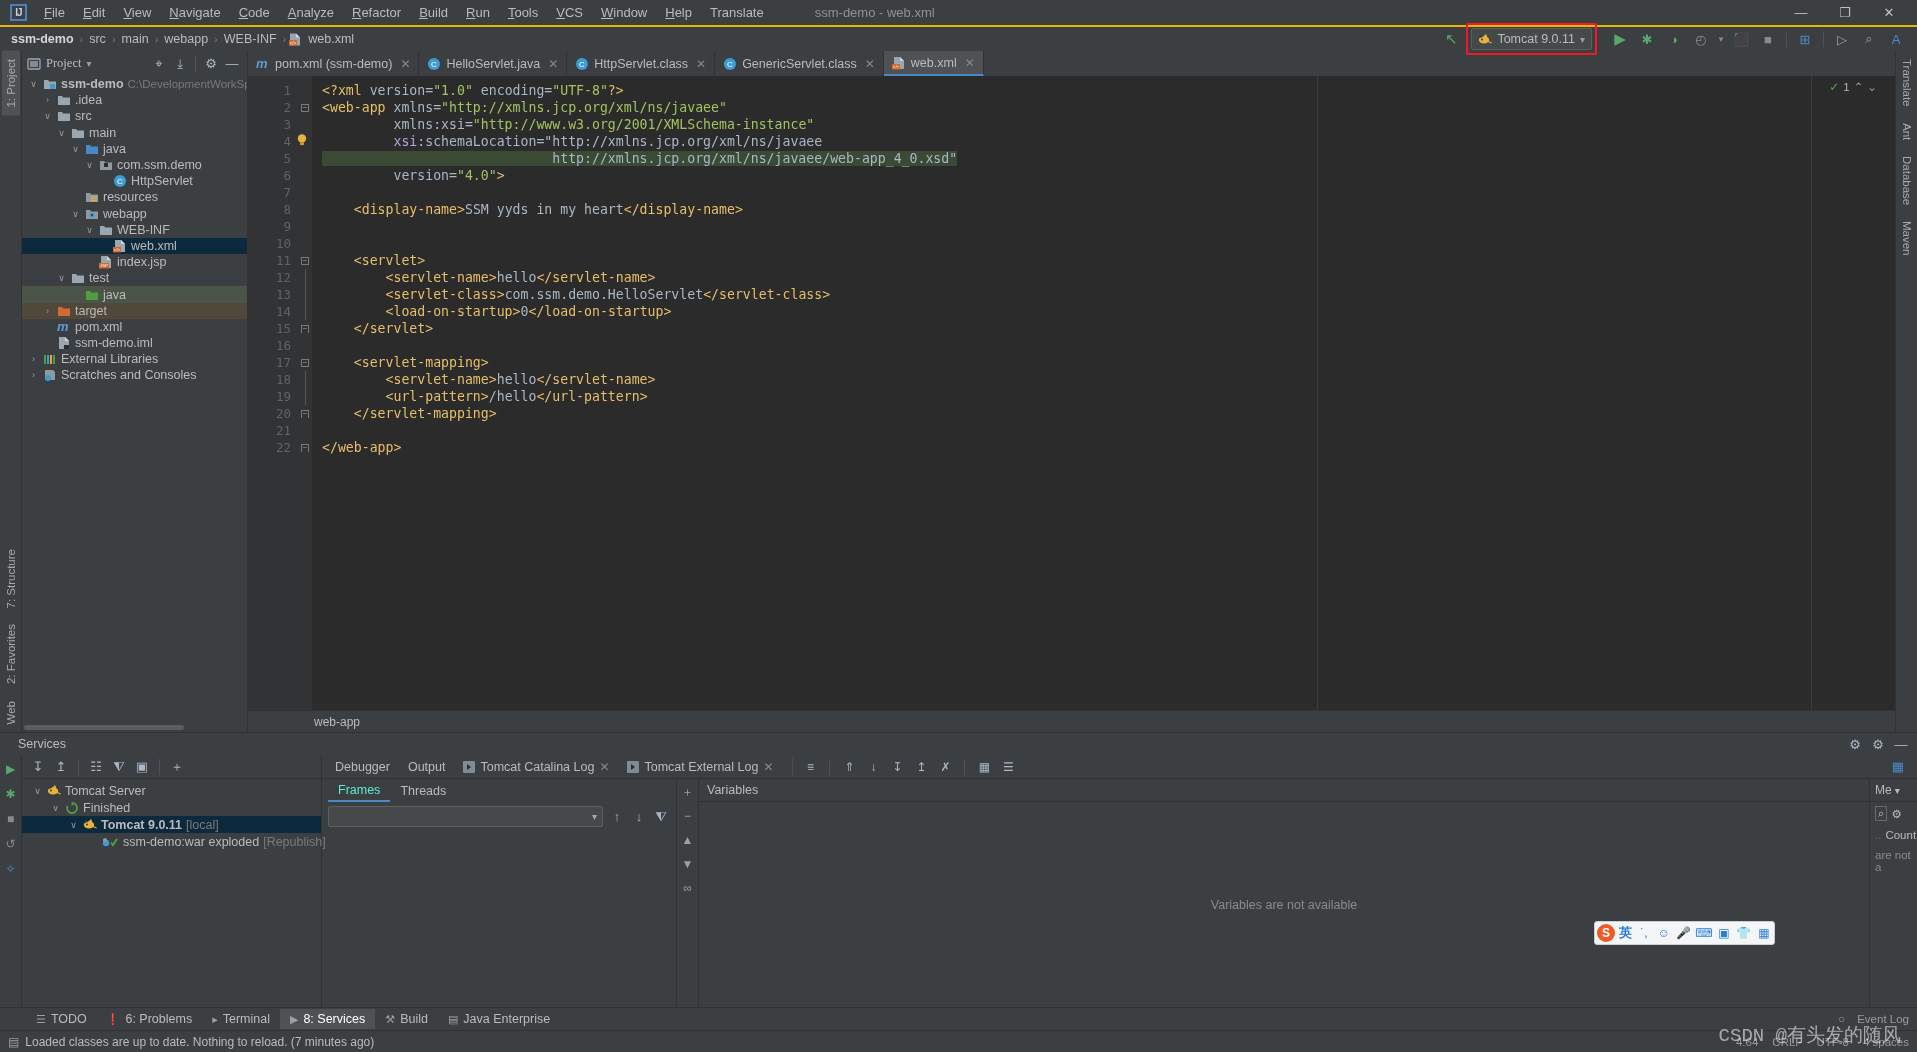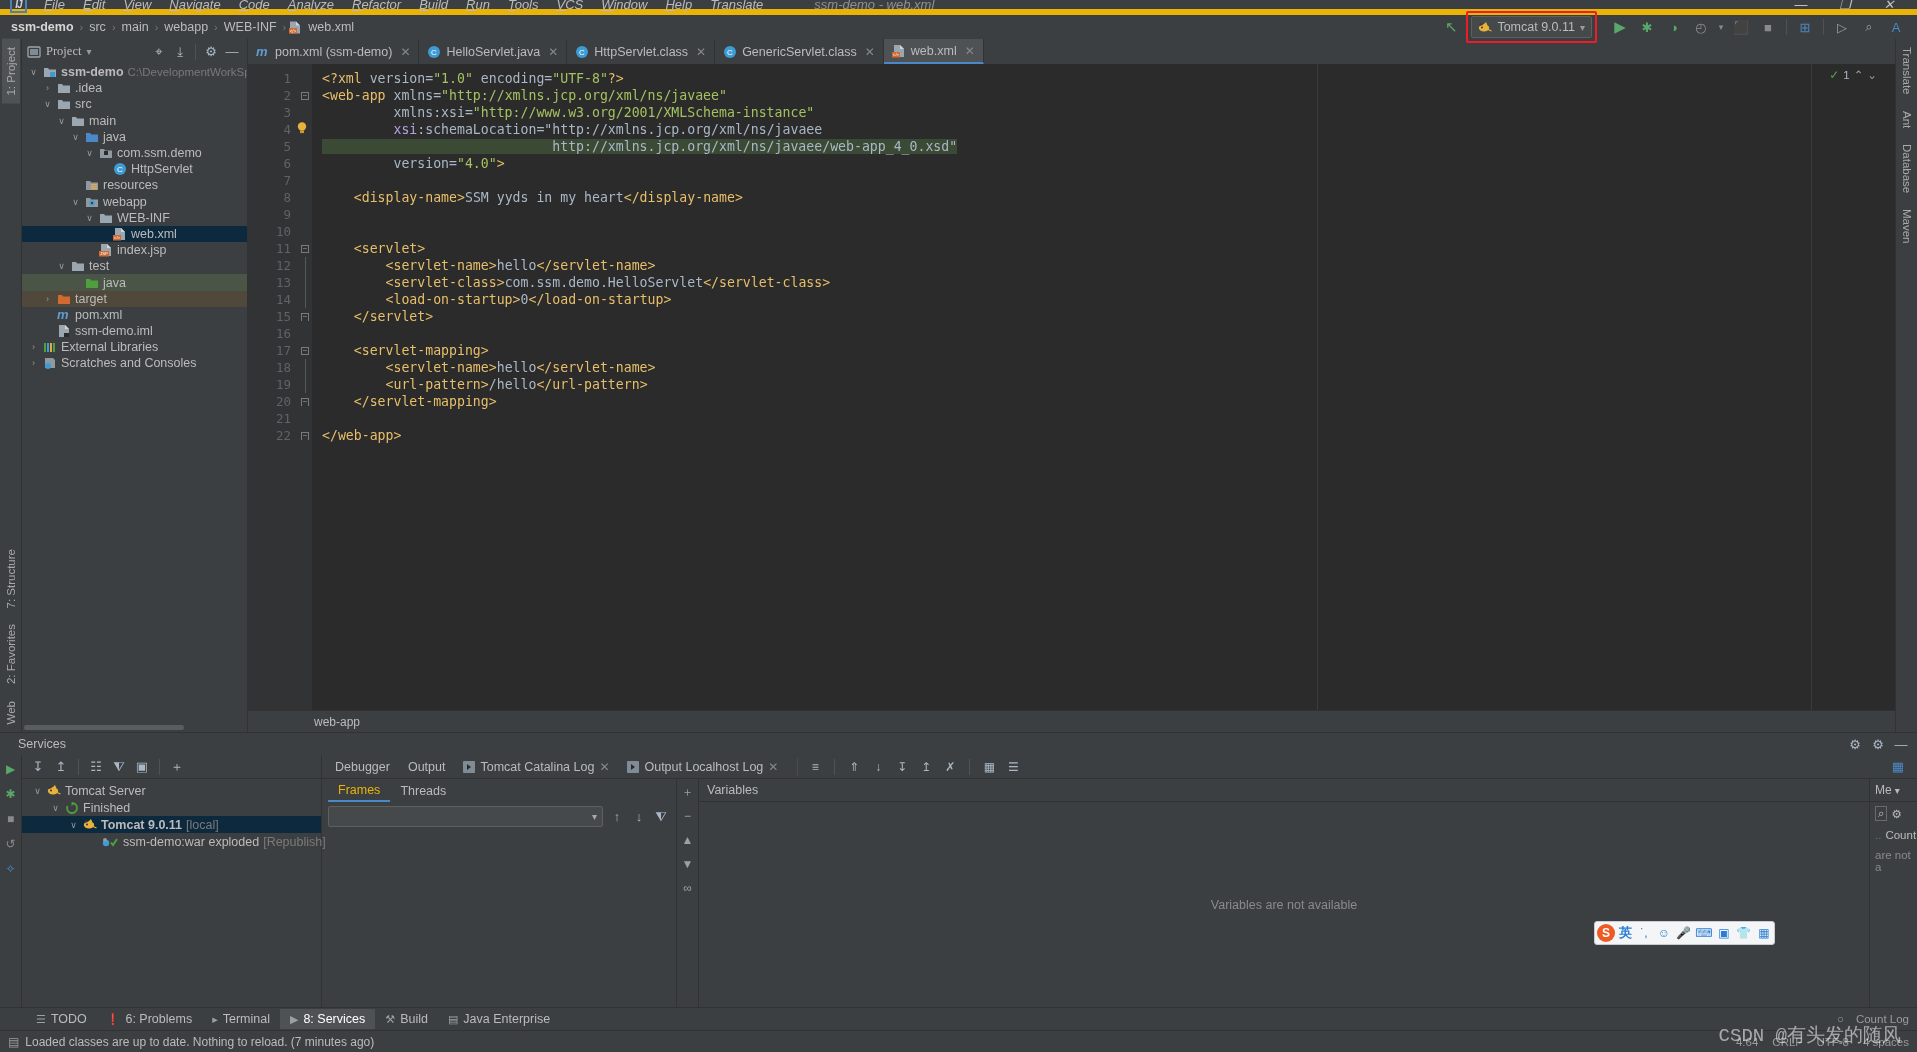--- a/index.html
+++ b/index.html
@@ -8,22 +8,22 @@
     background: #3c3f41;
     font-family: "Liberation Sans", sans-serif;
     font-size: 13px;
     color: #bbbbbb;
     overflow: hidden;
   }
   .app { position: relative; width: 1917px; height: 1052px; display: flex; flex-direction: column; }
 
   
   .titlebar {
-    height: 15px; background: #3c3f41; display: flex; align-items: center;
-    padding: 0 6px; flex: none; border-bottom: 6px solid #eab308; font-style: italic;
+    height: 27px; background: #3c3f41; display: flex; align-items: center;
+    padding: 0 6px; flex: none; border-bottom: 2px solid #eab308;
   }
   .ij-logo {
     width: 17px; height: 17px; margin: 0 8px 0 4px; border: 2px solid #4d7fb8;
     color: #c9d3df; font-size: 10px; font-weight: bold; display: flex;
     align-items: center; justify-content: center; letter-spacing: -1px;
   }
   .menu-item {
     padding: 3px 9px; font-size: 13px; color: #bbbbbb; white-space: nowrap;
   }
   .win-title { margin-left: 42px; color: #8f9194; font-size: 13px; }
@@ -182,21 +182,21 @@
     padding-left: 4px;
   }
   .dbg-tab { padding: 3px 9px; font-size: 12.5px; color: #bbbbbb; display: flex; align-items: center; gap: 5px; }
   .dbg-tabs-icons { margin-left: 10px; display: flex; align-items: center; gap: 6px; padding-left: 8px; border-left: 1px solid #4b4b4b; }
   .dbg-tabs-right { margin-left: auto; display: flex; gap: 4px; padding-right: 6px; }
 
   .dbg-body { flex: 1; display: flex; min-height: 0; }
   .frames-col { width: 355px; flex: none; display: flex; flex-direction: column; border-right: 1px solid #323232; }
   .subtabs { height: 23px; display: flex; align-items: center; padding-left: 6px; flex: none; }
   .subtab { padding: 3px 10px; font-size: 12.5px; color: #bbbbbb; }
-  .subtab.active { color: #eab308; border-bottom: 2px solid #4a88c7; }
+  .subtab.active { color: #5eead4; border-bottom: 2px solid #4a88c7; }
   .frames-filter { display: flex; align-items: center; gap: 5px; padding: 4px 6px; flex: none; }
   .combo {
     flex: 1; height: 21px; background: #45494a; border: 1px solid #5e6060; border-radius: 2px;
     display: flex; align-items: center; justify-content: flex-end; padding: 0 5px; color: #a9a9a9; font-size: 10px;
   }
   .empty-note { flex: 1; display: flex; align-items: center; justify-content: center; color: #8a8a8a; font-size: 12.5px; }
 
   .side-strip { width: 22px; flex: none; background: #3c3f41; display: flex; flex-direction: column; align-items: center; gap: 8px; padding-top: 5px; border-right: 1px solid #323232;}
   .vars-col { flex: 1; display: flex; flex-direction: column; min-width: 0; }
   .vars-head { height: 23px; display: flex; align-items: center; padding-left: 8px; font-size: 12.5px; color: #bbbbbb; border-bottom: 1px solid #323232; flex: none; }
@@ -820,21 +820,21 @@
                 <span>Tomcat Catalina Log</span>
                 <span style="color: rgb(136, 136, 136); font-size: 12px;">✕</span>
               </div>
               <div class="dbg-tab">
                 <span>
                   <svg width="12" height="12" viewBox="0 0 12 12">
                     <rect x="0" y="0" width="12" height="12" rx="1" fill="#7f8c95"></rect>
                     <path d="M4 3l4 3-4 3z" fill="#2b2b2b"></path>
                   </svg>
                 </span>
-                <span>Output Localhost Log</span>
+                <span>Tomcat External Log</span>
                 <span style="color: rgb(136, 136, 136); font-size: 12px;">✕</span>
               </div>
             </div>
           <div class="dbg-tabs-icons" id="dbg-tab-icons">
               <span class="toolbtn" style="width: 18px; height: 18px; font-size: 12px;">≡</span>
               <span class="sep-v"></span>
               <span class="toolbtn" style="width: 18px; height: 18px; font-size: 12px;">⇑</span>
               <span class="toolbtn" style="width: 18px; height: 18px; font-size: 12px;">↓</span>
               <span class="toolbtn" style="width: 18px; height: 18px; font-size: 12px;">↧</span>
               <span class="toolbtn" style="width: 18px; height: 18px; font-size: 12px;">↥</span>
@@ -923,21 +923,21 @@
           <span style="font-size: 11px; color: rgb(154, 160, 166);">⚒</span>
           <span>Build</span>
         </div>
         <div class="btab">
           <span style="font-size: 11px; color: rgb(154, 160, 166);">▤</span>
           <span>Java Enterprise</span>
         </div>
       </div>
     <div class="bottombar-right">
       <span>○</span>
-      <span>Count Log</span>
+      <span>Event Log</span>
     </div>
   </div>
 
   <div class="statusbar">
     <span style="color:#9a9a9a;">▤</span>
     <span>Loaded classes are up to date. Nothing to reload. (7 minutes ago)</span>
     <div class="status-right">
       <span>4:64</span>
       <span>CRLF</span>
       <span>UTF-8</span>

